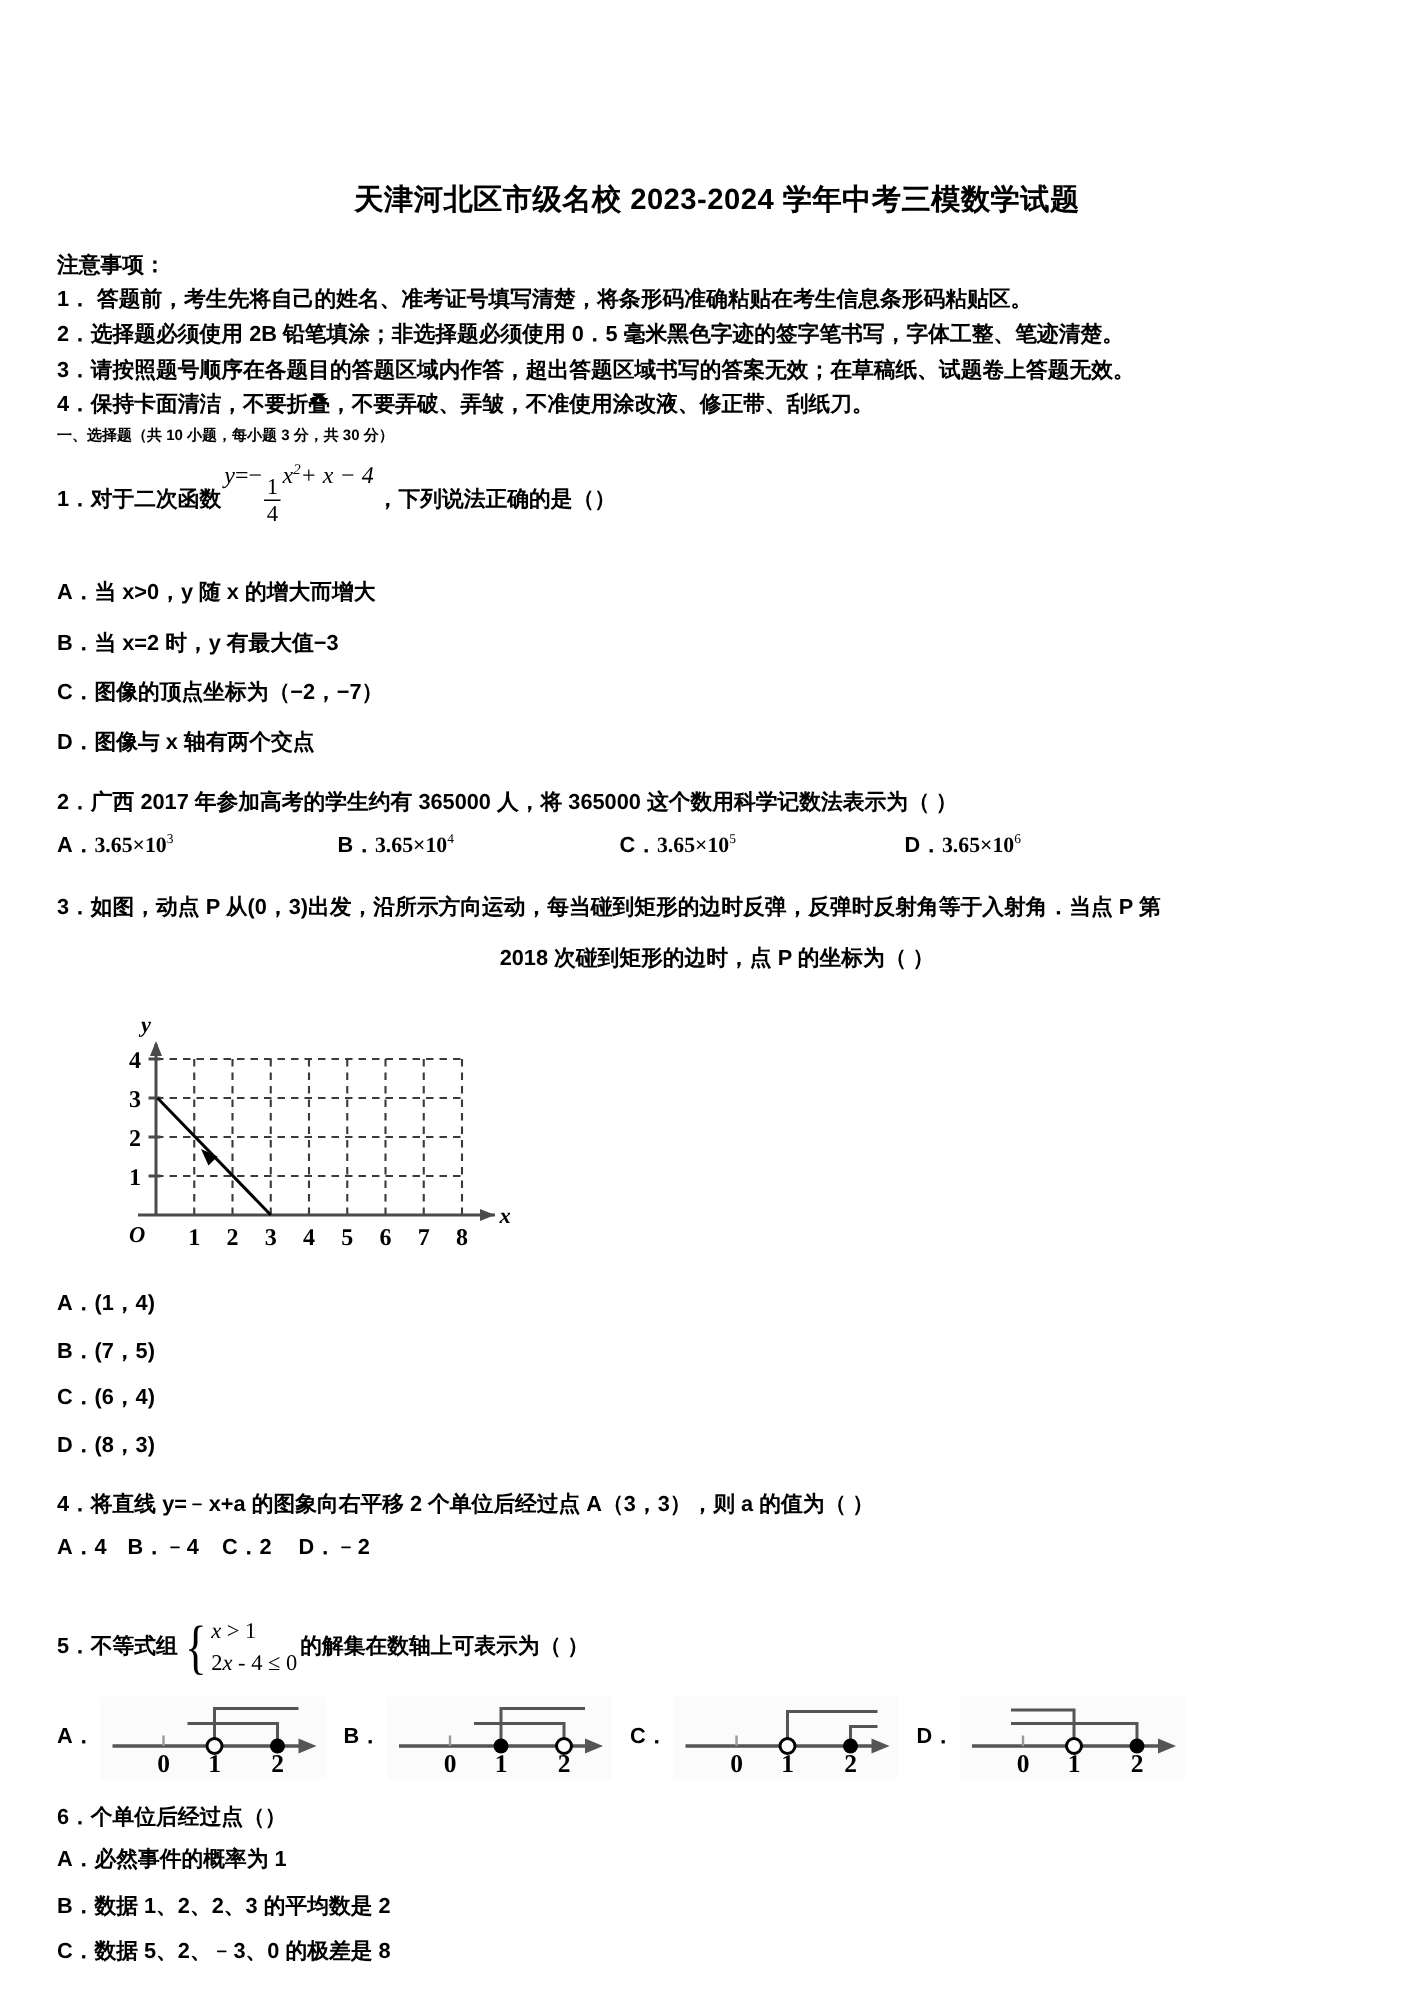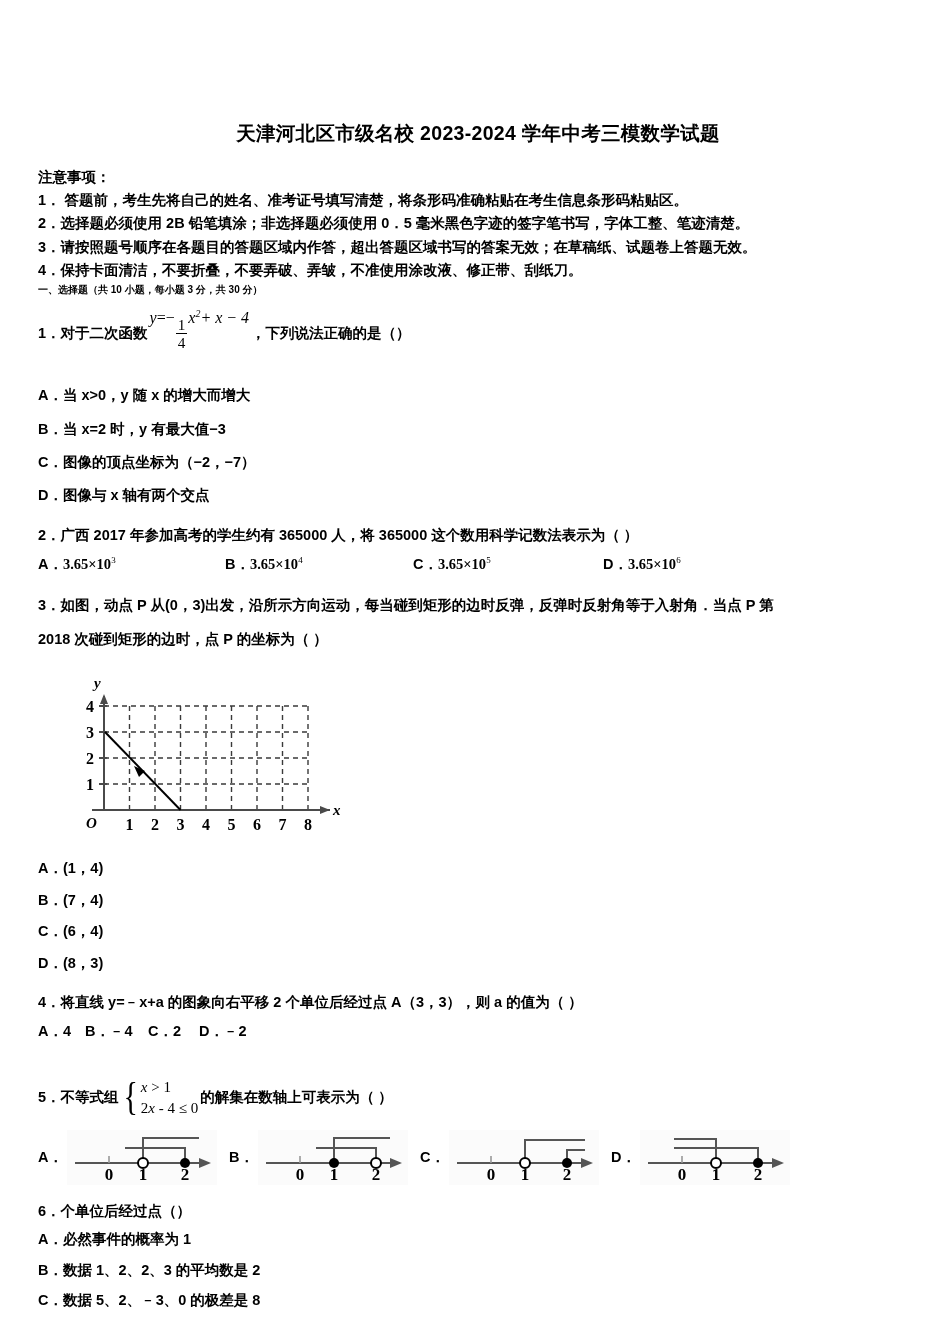--- a/index.html
+++ b/index.html
@@ -263,21 +263,21 @@
         <div class="cell">
           <span>D．</span><span class="numser">3.65×10</span><sup class="expn">6</sup>
         </div>
       </div>
     </div>
 
     <div class="q" style="margin-top:12px;">
       <div>
         <span>3．</span><span>如图，动点 P 从(0，3)出发，沿所示方向运动，每当碰到矩形的边时反弹，反弹时反射角等于入射角．当点 P 第</span>
       </div>
-      <div style="margin-top:8px;">2018 次碰到矩形的边时，点 P 的坐标为（   ）</div>
+      <div style="margin-top:8px;text-align:center;">2018 次碰到矩形的边时，点 P 的坐标为（   ）</div>
 
       <div class="fig-grid">
         <svg width="300" height="168" viewBox="0 0 300 168" xmlns="http://www.w3.org/2000/svg">
 
           <g stroke="#3a3a3a" stroke-width="1.4" stroke-dasharray="5,4" fill="none">
 
             <line x1="52" y1="114" x2="256" y2="114"></line>
             <line x1="52" y1="88" x2="256" y2="88"></line>
             <line x1="52" y1="62" x2="256" y2="62"></line>
             <line x1="52" y1="36" x2="256" y2="36"></line>
@@ -331,21 +331,21 @@
             <text x="42" y="120">1</text>
             <text x="42" y="94">2</text>
             <text x="42" y="68">3</text>
             <text x="42" y="42">4</text>
           </g>
         </svg>
       </div>
 
       <div class="opt-inline" style="margin-top:6px;flex-direction:column;">
         <span style="width:176px;">A．(1，4)</span>
-        <span style="width:186px;">B．(7，4)</span>
+        <span style="width:186px;">B．(7，5)</span>
         <span style="width:186px;">C．(6，4)</span>
         <span>D．(8，3)</span>
       </div>
     </div>
 
     <div class="q" style="margin-top:10px;">
       <div>
         <span>4．</span><span>将直线 y=﹣x+a 的图象向右平移 2 个单位后经过点 A（3，3），则 a 的值为（    ）</span>
       </div>
       <div class="opt-inline">

